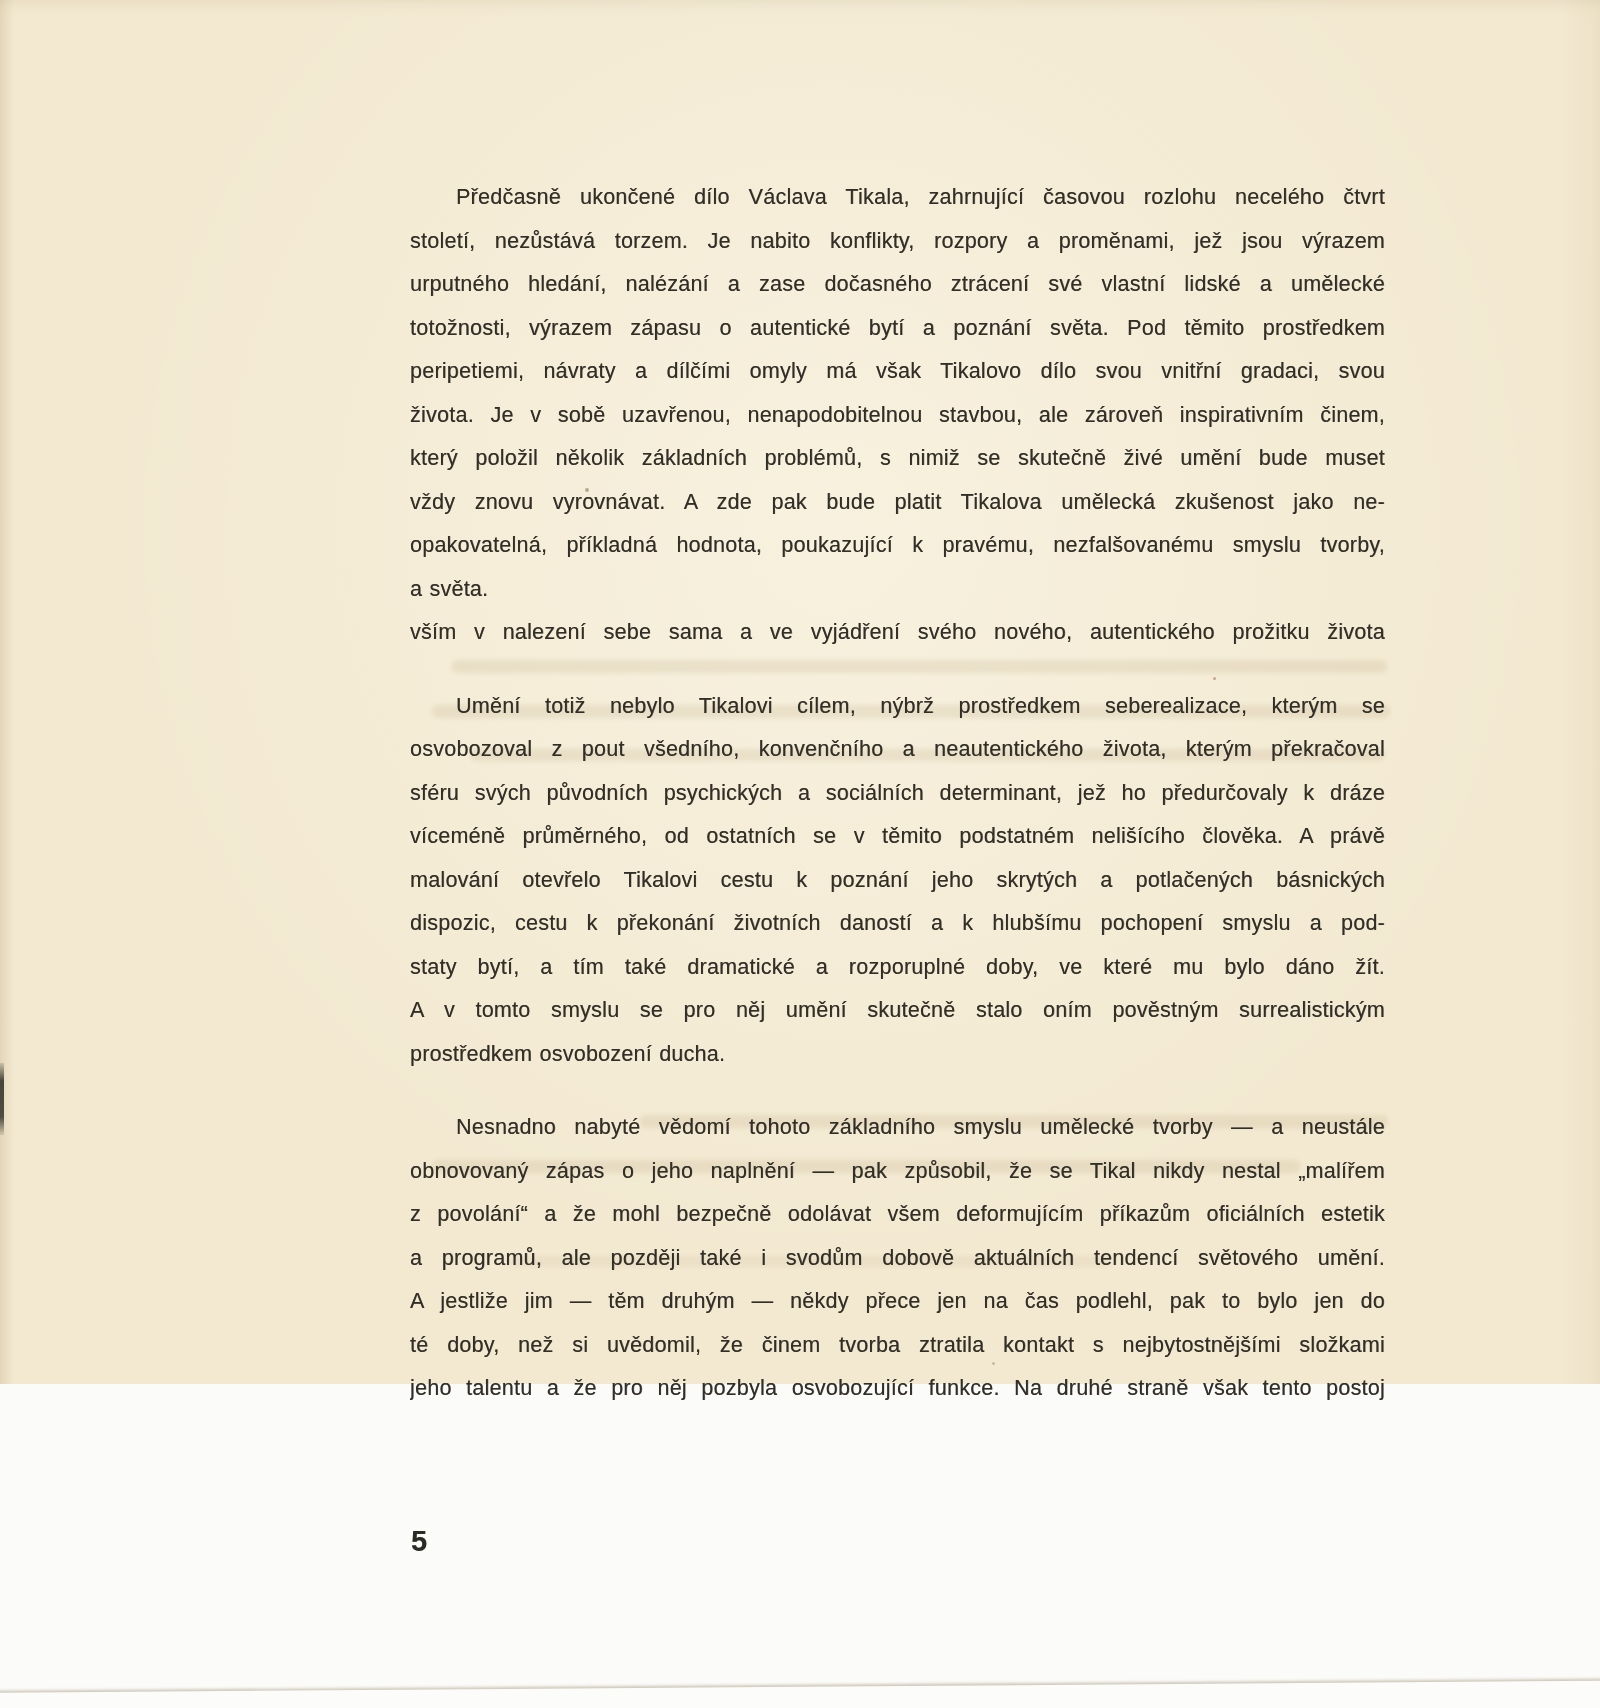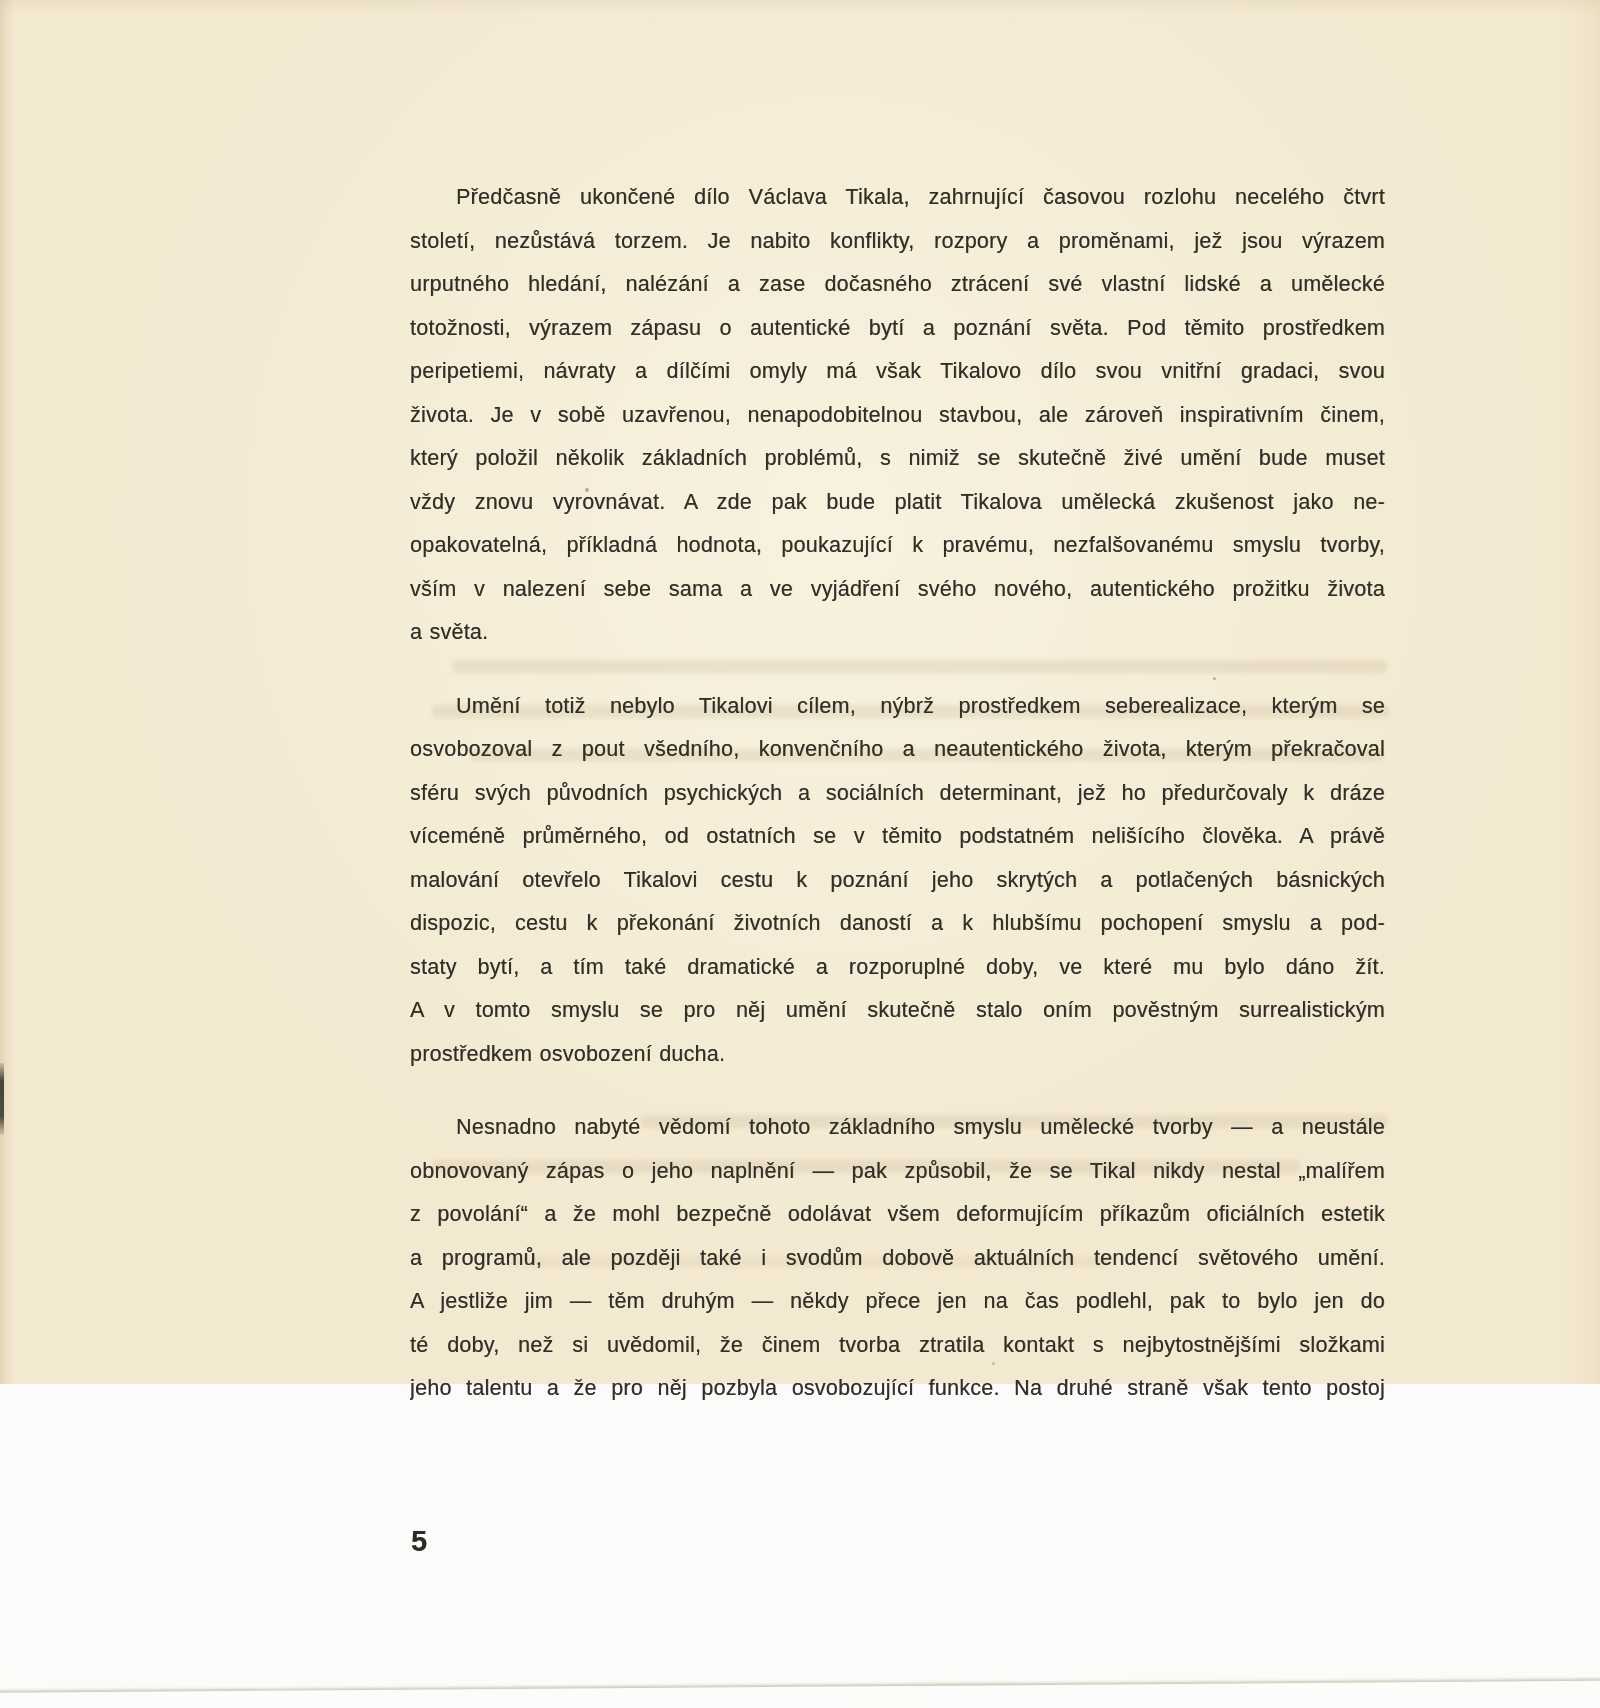--- a/index.html
+++ b/index.html
@@ -90,22 +90,22 @@
         <div class="para">
           <div class="line indent">Předčasně ukončené dílo Václava Tikala, zahrnující časovou rozlohu necelého čtvrt</div>
           <div class="line">století, nezůstává torzem. Je nabito konflikty, rozpory a proměnami, jež jsou výrazem</div>
           <div class="line">urputného hledání, nalézání a zase dočasného ztrácení své vlastní lidské a umělecké</div>
           <div class="line">totožnosti, výrazem zápasu o autentické bytí a poznání světa. Pod těmito prostředkem</div>
           <div class="line">peripetiemi, návraty a dílčími omyly má však Tikalovo dílo svou vnitřní gradaci, svou</div>
           <div class="line">života. Je v sobě uzavřenou, nenapodobitelnou stavbou, ale zároveň inspirativním činem,</div>
           <div class="line">který položil několik základních problémů, s nimiž se skutečně živé umění bude muset</div>
           <div class="line">vždy znovu vyrovnávat. A zde pak bude platit Tikalova umělecká zkušenost jako ne-</div>
           <div class="line">opakovatelná, příkladná hodnota, poukazující k pravému, nezfalšovanému smyslu tvorby,</div>
+          <div class="line endline">a světa.</div>
           <div class="line">vším v nalezení sebe sama a ve vyjádření svého nového, autentického prožitku života</div>
-          <div class="line endline">a světa.</div>
         </div>
         <div class="para">
           <div class="line indent">Umění totiž nebylo Tikalovi cílem, nýbrž prostředkem seberealizace, kterým se</div>
           <div class="line">osvobozoval z pout všedního, konvenčního a neautentického života, kterým překračoval</div>
           <div class="line">sféru svých původních psychických a sociálních determinant, jež ho předurčovaly k dráze</div>
           <div class="line">víceméně průměrného, od ostatních se v těmito podstatném nelišícího člověka. A právě</div>
           <div class="line">malování otevřelo Tikalovi cestu k poznání jeho skrytých a potlačených básnických</div>
           <div class="line">dispozic, cestu k překonání životních daností a k hlubšímu pochopení smyslu a pod-</div>
           <div class="line">staty bytí, a tím také dramatické a rozporuplné doby, ve které mu bylo dáno žít.</div>
           <div class="line">A v tomto smyslu se pro něj umění skutečně stalo oním pověstným surrealistickým</div>

